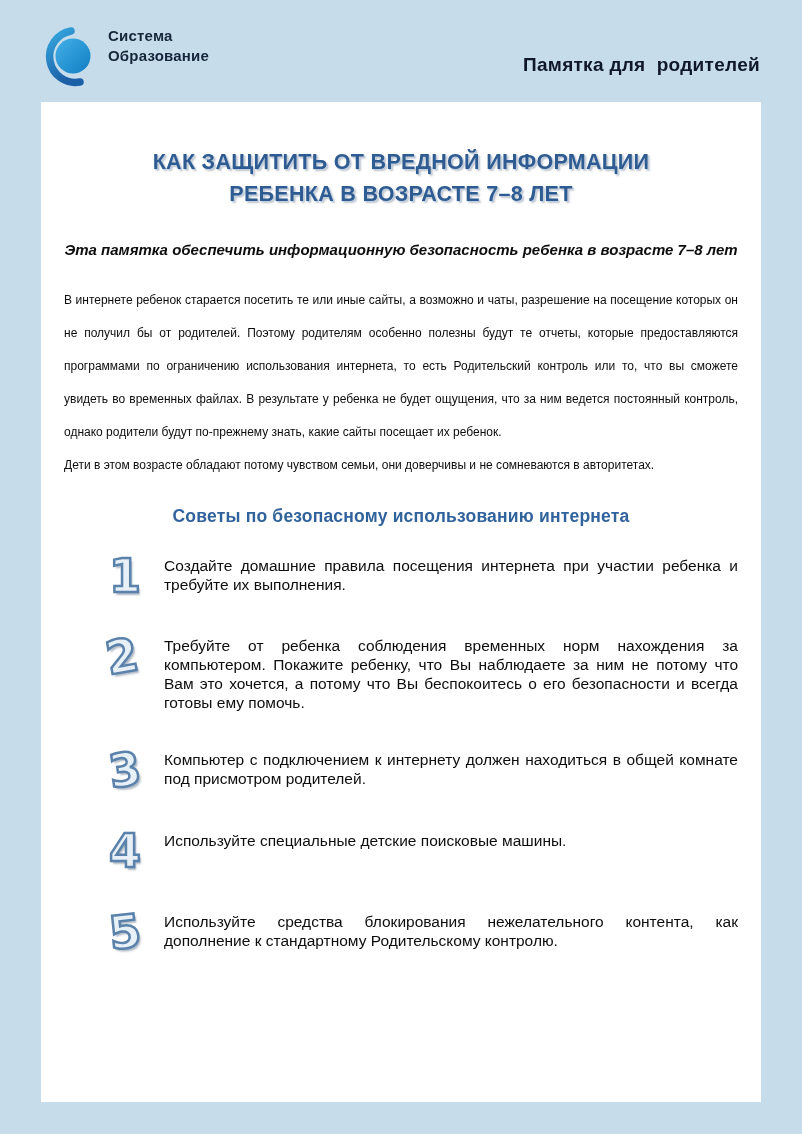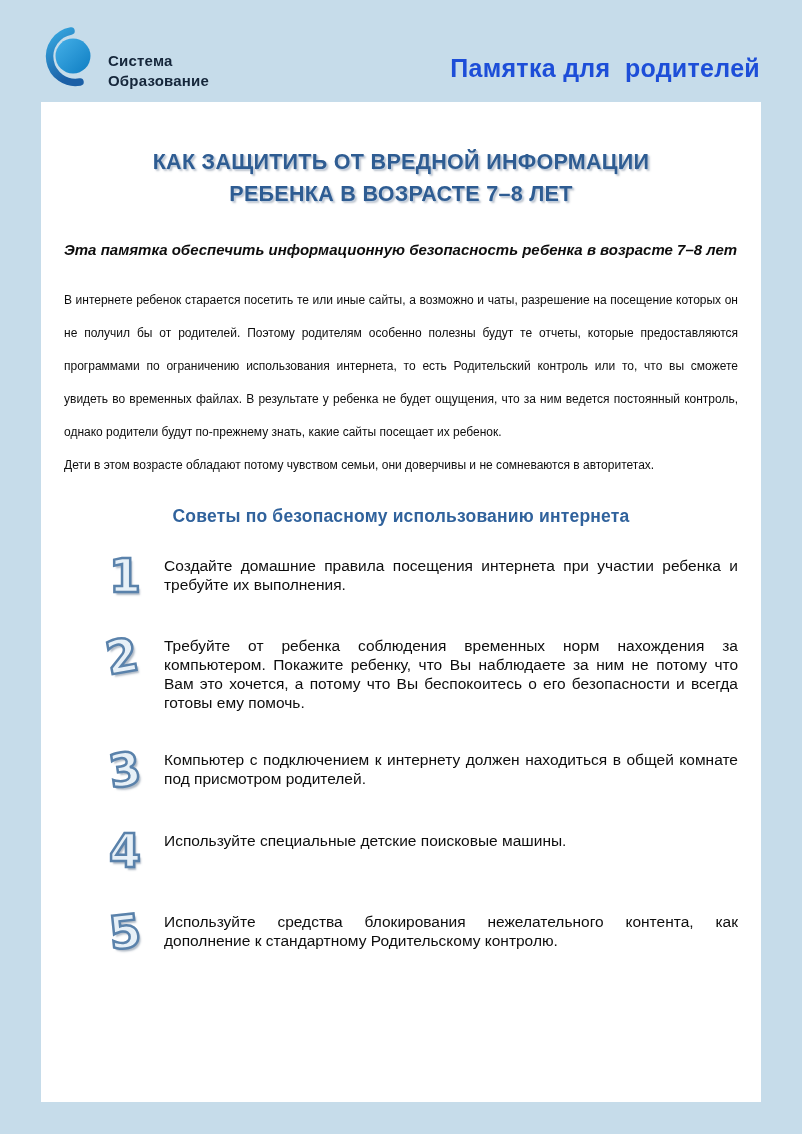--- a/index.html
+++ b/index.html
@@ -8,46 +8,46 @@
     background:#c6dcea;
     font-family:"Liberation Sans",sans-serif;
     position:relative;
     overflow:hidden;
   }
   
   .header{
     position:absolute;top:26px;left:40px;right:42px;
     display:flex;justify-content:space-between;align-items:flex-start;
   }
-  .logo{display:flex;align-items:flex-end;gap:10px;}
+  .logo{display:flex;align-items:flex-start;gap:10px;}
   .logo-icon{width:58px;height:64px;flex:0 0 auto;}
   .logo-text{font-weight:bold;font-size:15px;color:#15263a;line-height:1.3;letter-spacing:0.2px;}
   .badge{
     margin-top:28px;
-    color:#1d4ed8;font-weight:bold;font-size:25px;
+    color:#0f172a;font-weight:bold;font-size:19px;
     white-space:pre;letter-spacing:0.3px;
   }
   
   .card{
     position:absolute;left:41px;top:102px;
     width:720px;height:1000px;
     background:#ffffff;
     box-sizing:border-box;
     padding:44px 23px 8px 23px;
   }
   .doc-title{
     text-align:center;
     font-size:21.5px;font-weight:bold;
     color:#2e5c92;
     line-height:1.5;letter-spacing:0.3px;
     text-shadow:1px 1px 0 #c2cedd, 2px 2px 2px rgba(60,80,110,0.35);
   }
   .subtitle{
     margin-top:30px;
-    text-align:left;
+    text-align:center;
     font-style:italic;font-weight:bold;
     font-size:15px;color:#0d0d0d;
   }
   .intro p{
     margin:0;
     font-size:12px;line-height:33px;
     text-align:justify;
     color:#0d0d0d;
   }
   .intro{margin-top:26px;}

